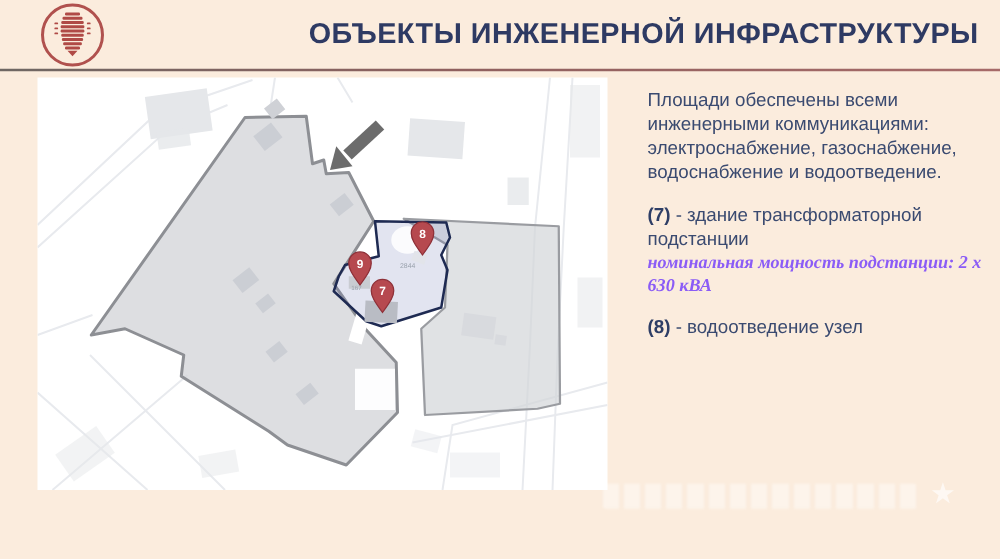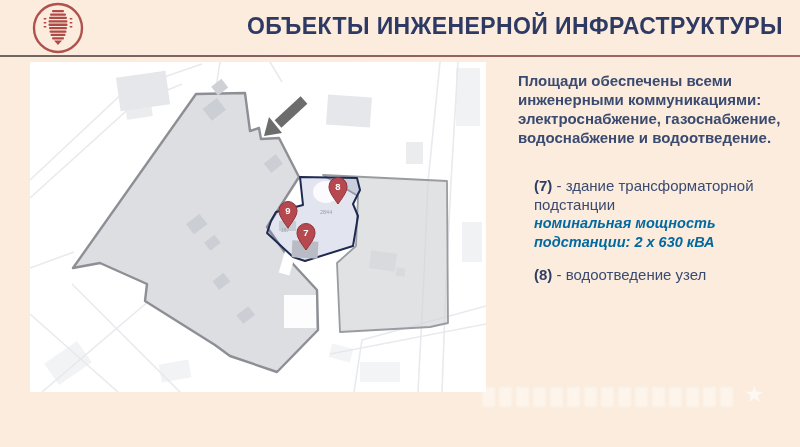--- a/index.html
+++ b/index.html
@@ -17,25 +17,25 @@
     text-align:center;font-size:23px;font-weight:bold;color:#2e3a63;
     letter-spacing:.4px;
   }
   .divider{position:absolute;left:0;top:55px;width:800px;height:2px;
     background:linear-gradient(90deg,#6e6763,#8f605e 45%,#a66a68);}
   
   .map-area{position:absolute;left:30px;top:62px;width:456px;height:330px;background:#ffffff;}
   .map-area svg{display:block;}
   
   .panel{position:absolute;left:518px;top:71px;width:276px;color:#3a4a70;font-size:15px;line-height:19px;}
-  .intro{margin:0 0 29px 0;font-weight:bold;}
-  .item{margin:0 0 13px 16px;}
+  .intro{margin:0 0 16px 0;}
+  .item{margin:0 0 13px 0;}
   .item-num{font-weight:bold;color:#2e3e66;}
   .item-desc{color:#3a4a70;}
-  .item-spec{font-weight:bold;font-style:italic;color:#0369a1;font-size:14.5px;line-height:19px;}
+  .item-spec{font-weight:bold;font-style:italic;color:#8b5cf6;font-size:14.5px;line-height:19px;font-family:Liberation Serif, serif;}
   
   .watermark{
     position:absolute;left:482px;top:387px;width:252px;height:20px;border-radius:3px;
     background:repeating-linear-gradient(90deg,rgba(255,255,255,.55) 0 13px,rgba(255,255,255,0) 13px 17px);
     filter:blur(1px);opacity:.75;pointer-events:none;
   }
   .watermark-star{
     position:absolute;left:744px;top:381px;font-size:23px;color:rgba(255,255,255,.65);
     filter:blur(.5px);pointer-events:none;
   }

